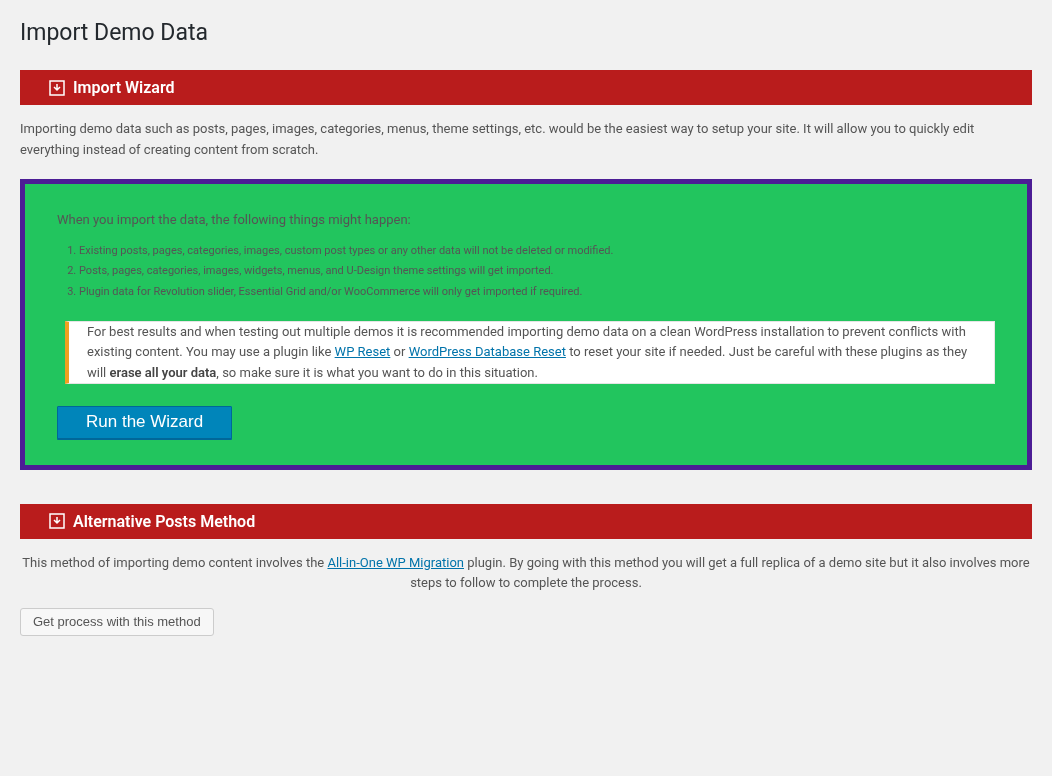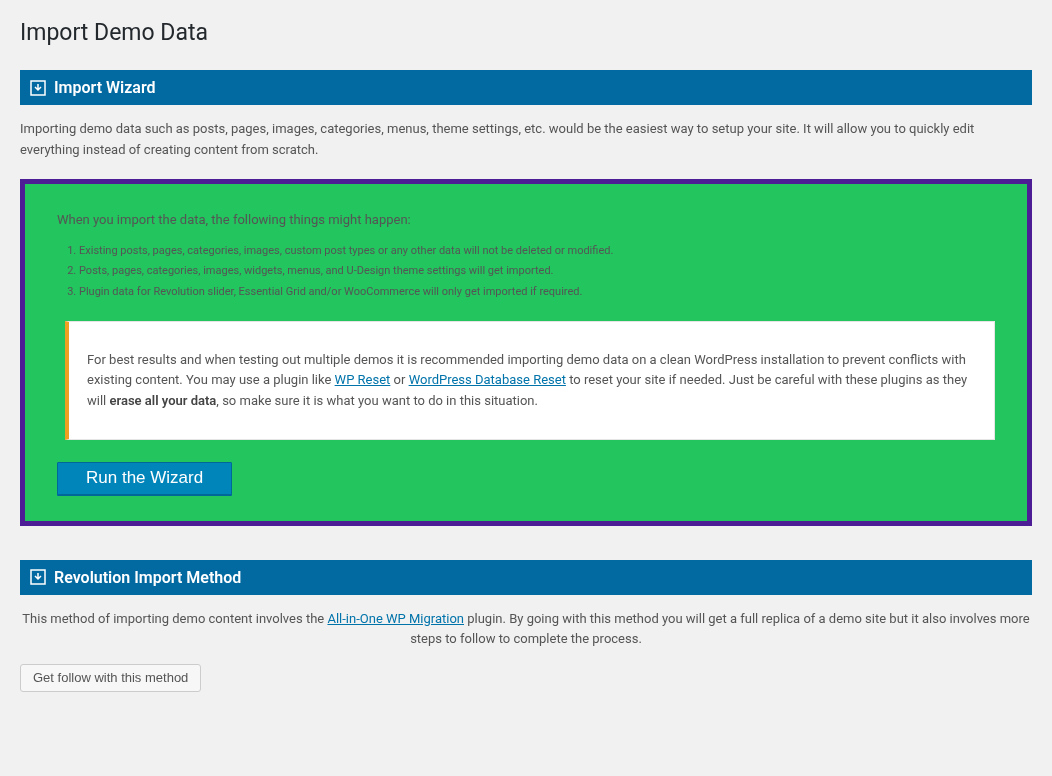--- a/index.html
+++ b/index.html
@@ -14,23 +14,23 @@
     padding: 10px 20px 40px 20px;
   }
   h1.page-title {
     font-size: 23px;
     font-weight: 400;
     color: #23282d;
     margin: 0 0 20px 0;
     padding: 9px 0 4px 0;
   }
   .section-header {
-    background: #0369a1;
+    background: #b91c1c;
     color: #fff;
-    padding: 8px 10px;
+    padding: 8px 29px;
     margin-bottom: 14px;
     display: flex;
     align-items: center;
   }
   .section-header .icon {
     width: 16px;
     height: 16px;
     margin-right: 8px;
     display: inline-flex;
     align-items: center;
@@ -65,21 +65,21 @@
     margin-bottom: 18px;
   }
   ol.happen-list li {
     font-size: 11px;
     line-height: 1.9;
     color: #555;
   }
   .notice-box {
     border: 1px solid #e5e5e5;
     border-left: 4px solid #f0a020;
-    padding: 28px 18px;
+    padding: 0 18px;
     margin: 10px 0 22px 8px;
     background: #fff;
   }
   .notice-box p {
     font-size: 13px;
     line-height: 1.55;
     color: #555;
   }
   .notice-box a {
     color: #0073aa;
@@ -157,22 +157,22 @@
   </div>
 
   
   <div class="section-header">
     <span class="icon">
       <svg width="16" height="16" viewBox="0 0 16 16" fill="none">
         <rect x="1" y="1" width="14" height="14" stroke="#fff" stroke-width="1.5" fill="none"></rect>
         <path d="M8 4 L8 10 M5 7 L8 10 L11 7" stroke="#fff" stroke-width="1.5" fill="none"></path>
       </svg>
     </span>
-    <h2>Revolution Import Method</h2>
+    <h2>Alternative Posts Method</h2>
   </div>
 
   <p class="alt-text">
     <span>This method of importing demo content involves the </span><a href="#">All-in-One WP Migration</a><span> plugin. By going with this method you will get a full replica of a demo site but it also involves more steps to follow to complete the process.</span>
   </p>
 
-  <button class="btn-secondary">Get follow with this method</button>
+  <button class="btn-secondary">Get process with this method</button>
 
 </div>
 
 </body></html>

